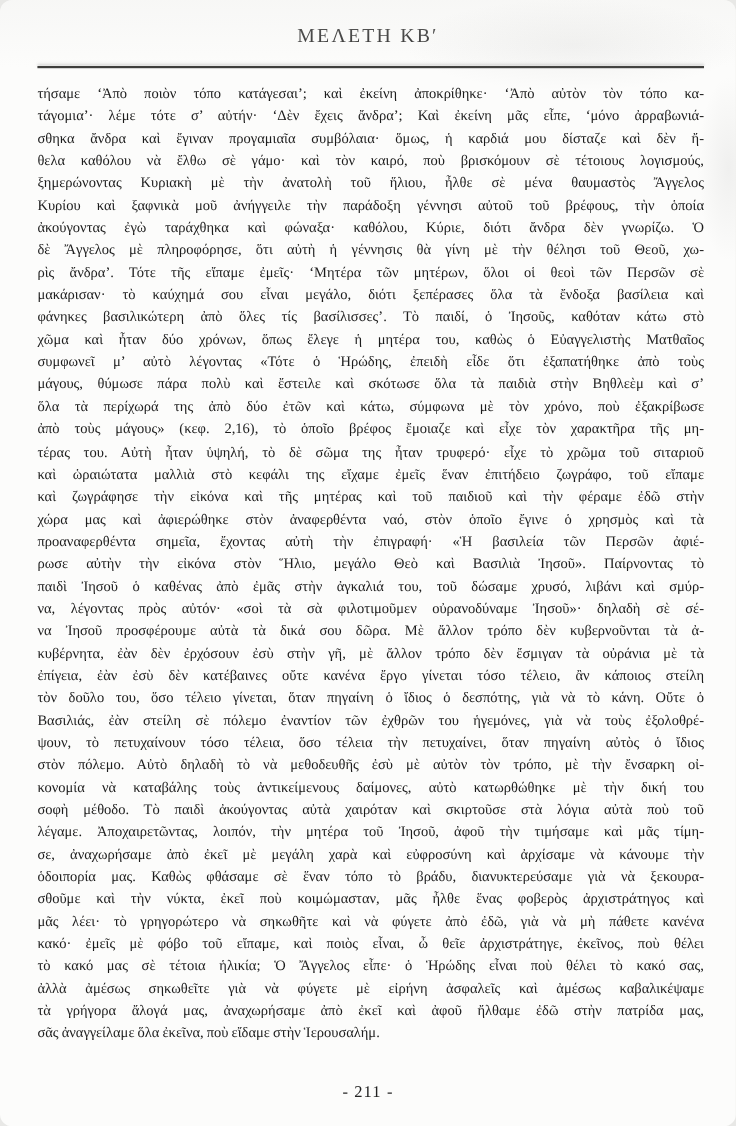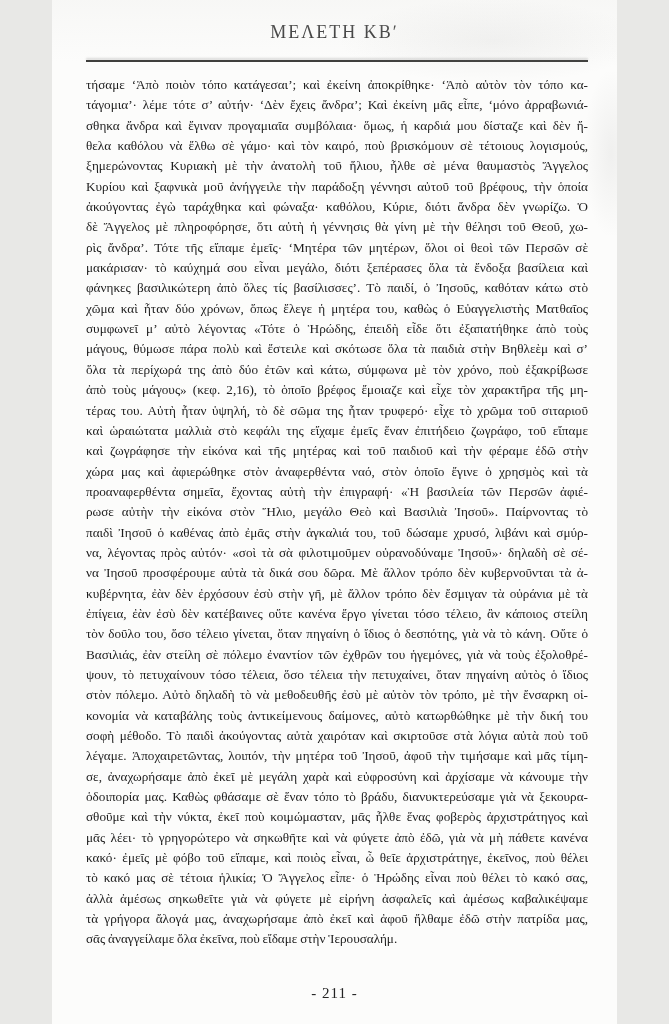--- a/index.html
+++ b/index.html
@@ -2,28 +2,29 @@
 <html><head>
 <meta charset="utf-8">
 <style>
   html, body {
     margin: 0;
     padding: 0;
     background: #e8e8e6;
   }
   .page {
     position: relative;
-    width: 565px;
+    width: 669px;
     height: 1024px;
     margin: 0 auto;
     background: #fcfcfb;
     overflow: hidden;
     font-family: "Liberation Serif", "DejaVu Serif", serif;
     color: #1c1c1c;
     box-sizing: border-box;
+    border-radius: 11px;
   }
   
   .scan-tint {
     position: absolute;
     inset: 0;
     pointer-events: none;
     background:
       radial-gradient(220px 60px at 78% 4%, rgba(150,150,148,0.10), rgba(0,0,0,0) 70%),
       radial-gradient(40px 120px at 99% 15%, rgba(150,150,148,0.12), rgba(0,0,0,0) 70%),
       linear-gradient(180deg, rgba(240,240,238,0.4), rgba(255,255,255,0) 6%);

